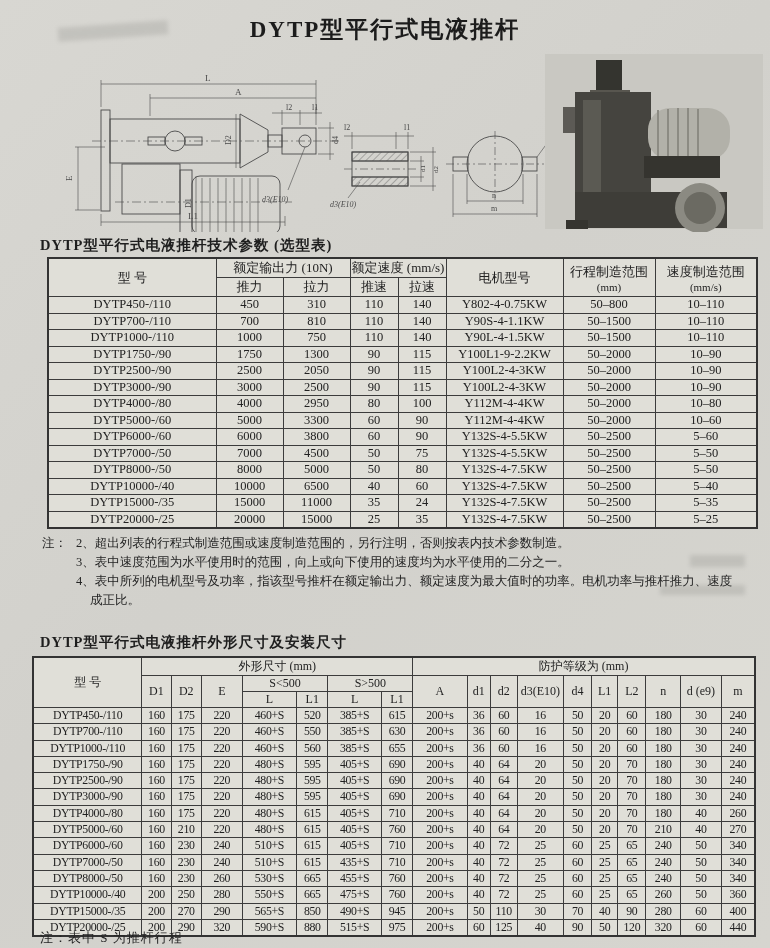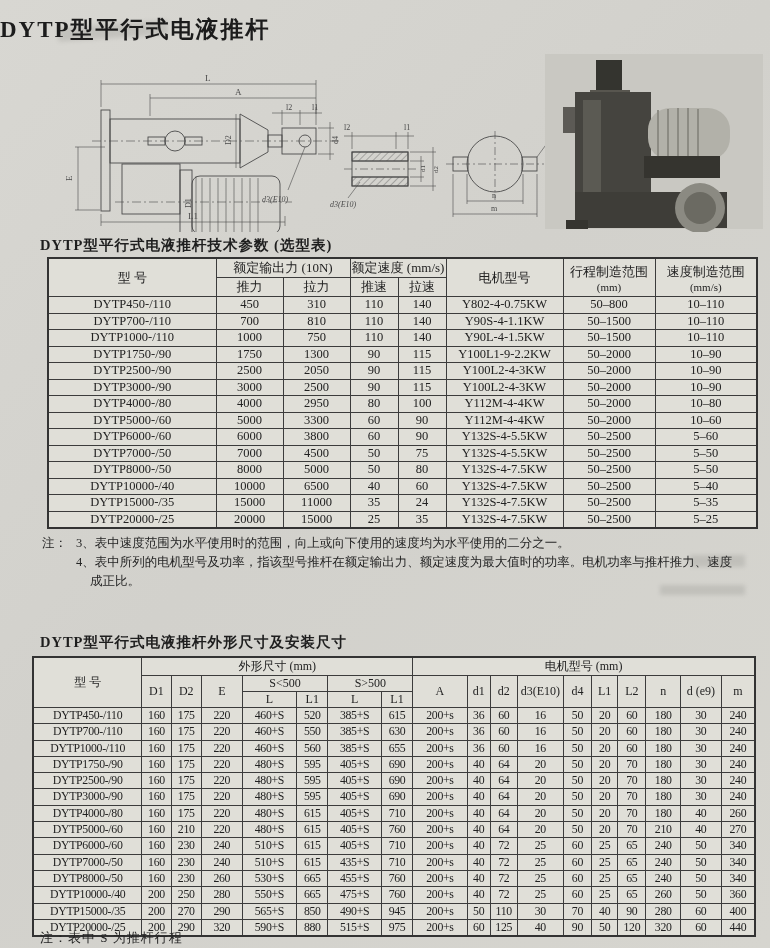--- a/index.html
+++ b/index.html
@@ -3,21 +3,21 @@
 <meta charset="utf-8">
 <style>
   html,body{margin:0;padding:0;}
   .page{
     position:relative; width:770px; height:948px; overflow:hidden;
     background:linear-gradient(135deg,#d8d7d2 0%,#d2d1cc 45%,#d6d5cf 100%);
     font-family:"Liberation Serif","DejaVu Serif",serif; color:#222;
   }
   .artifact{position:absolute; pointer-events:none; filter:blur(2px); opacity:.18; background:#6a6a66;}
   .page-title{
-    position:absolute; top:14px; left:0; width:100%; 
+    position:absolute; top:14px; left:0; width:100%; text-align:center;
     font-size:23px; font-weight:bold; letter-spacing:2px; margin:0; color:#1c1c1c;
   }
   .figure-area{position:absolute; top:52px; left:0; width:770px; height:180px;}
   .section-title{
     position:absolute; left:40px; font-size:14.5px; font-weight:bold; margin:0; color:#1e1e1e; letter-spacing:1px;
   }
   .s1{top:236px;}
   .s2{top:633px;}
   table{border-collapse:collapse; table-layout:fixed; background:#e0dfd8;}
   th,td{
@@ -376,20 +376,21 @@
           <td>50–2500</td>
           <td>5–25</td>
         </tr>
       </tbody>
   </table>
 
   <div class="notes">
     <div class="notes-row">
       <span class="notes-prefix">注：</span>
       <div class="notes-items">
+        <div class="note-item">2、超出列表的行程式制造范围或速度制造范围的，另行注明，否则按表内技术参数制造。</div>
         <div class="note-item">3、表中速度范围为水平使用时的范围，向上或向下使用的速度均为水平使用的二分之一。</div>
         <div class="note-item note-wrap" style="white-space:normal;font-family:Liberation Serif, serif;">4、表中所列的电机型号及功率，指该型号推杆在额定输出力、额定速度为最大值时的功率。电机功率与推杆推力、速度成正比。</div>
       </div>
     </div>
   </div>
 
   <h2 class="section-title s2">DYTP型平行式电液推杆外形尺寸及安装尺寸</h2>
 
   <table class="dim-table">
     <colgroup>
@@ -409,21 +410,21 @@
         <col style="width:25px">
         <col style="width:27px">
         <col style="width:33px">
       <col style="width:39px">
         <col style="width:32px">
     </colgroup>
     <thead>
       <tr>
         <th rowspan="3">型  号</th>
         <th colspan="7">外形尺寸 (mm)</th>
-        <th colspan="10">电机型号 (mm)</th>
+        <th colspan="10">防护等级为 (mm)</th>
       </tr>
       <tr>
         <th rowspan="2">D1</th>
         <th rowspan="2">D2</th>
         <th rowspan="2">E</th>
         <th colspan="2">S&lt;500</th>
         <th colspan="2">S&gt;500</th>
         <th rowspan="2">A</th>
         <th rowspan="2">d1</th>
         <th rowspan="2">d2</th>

